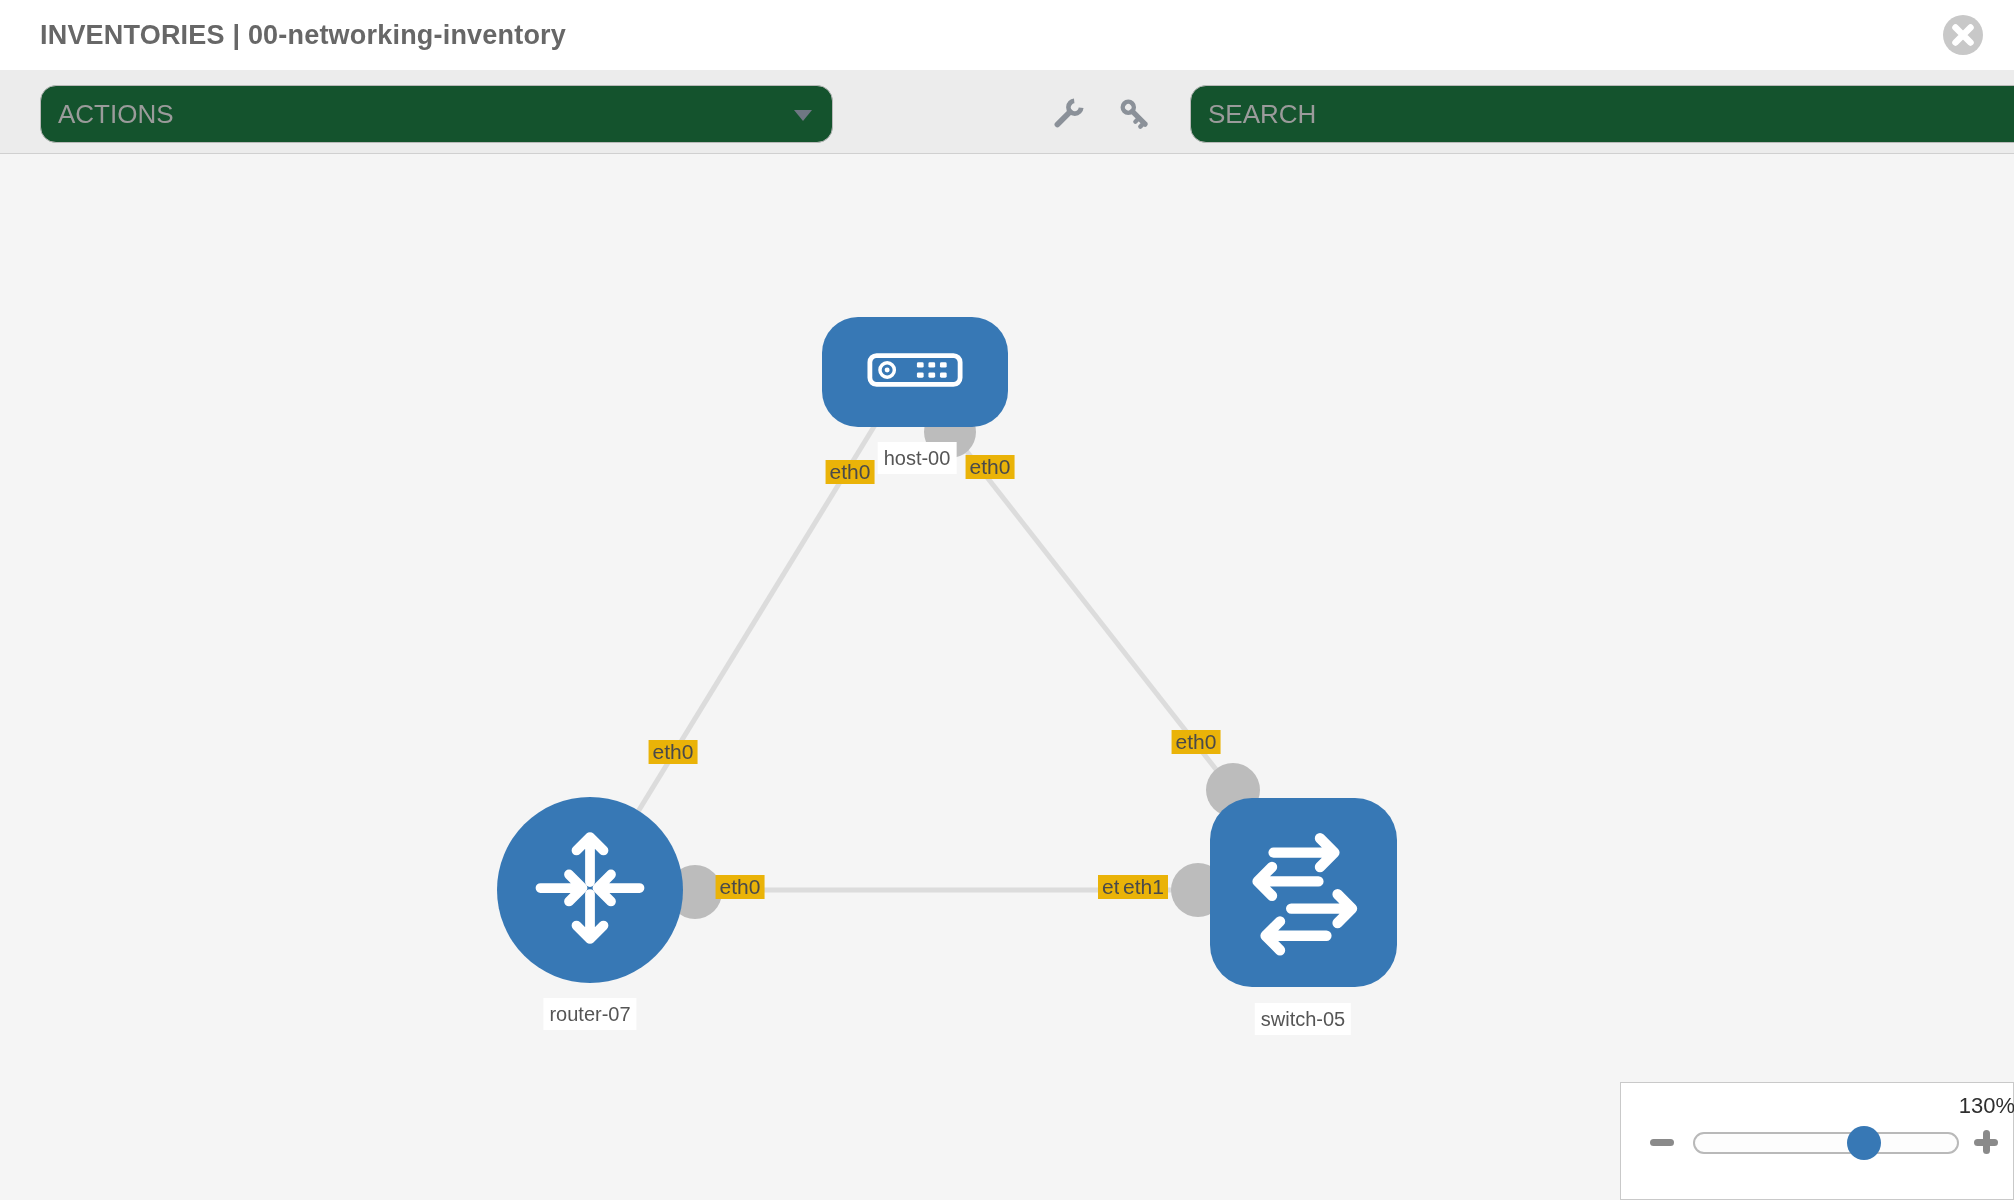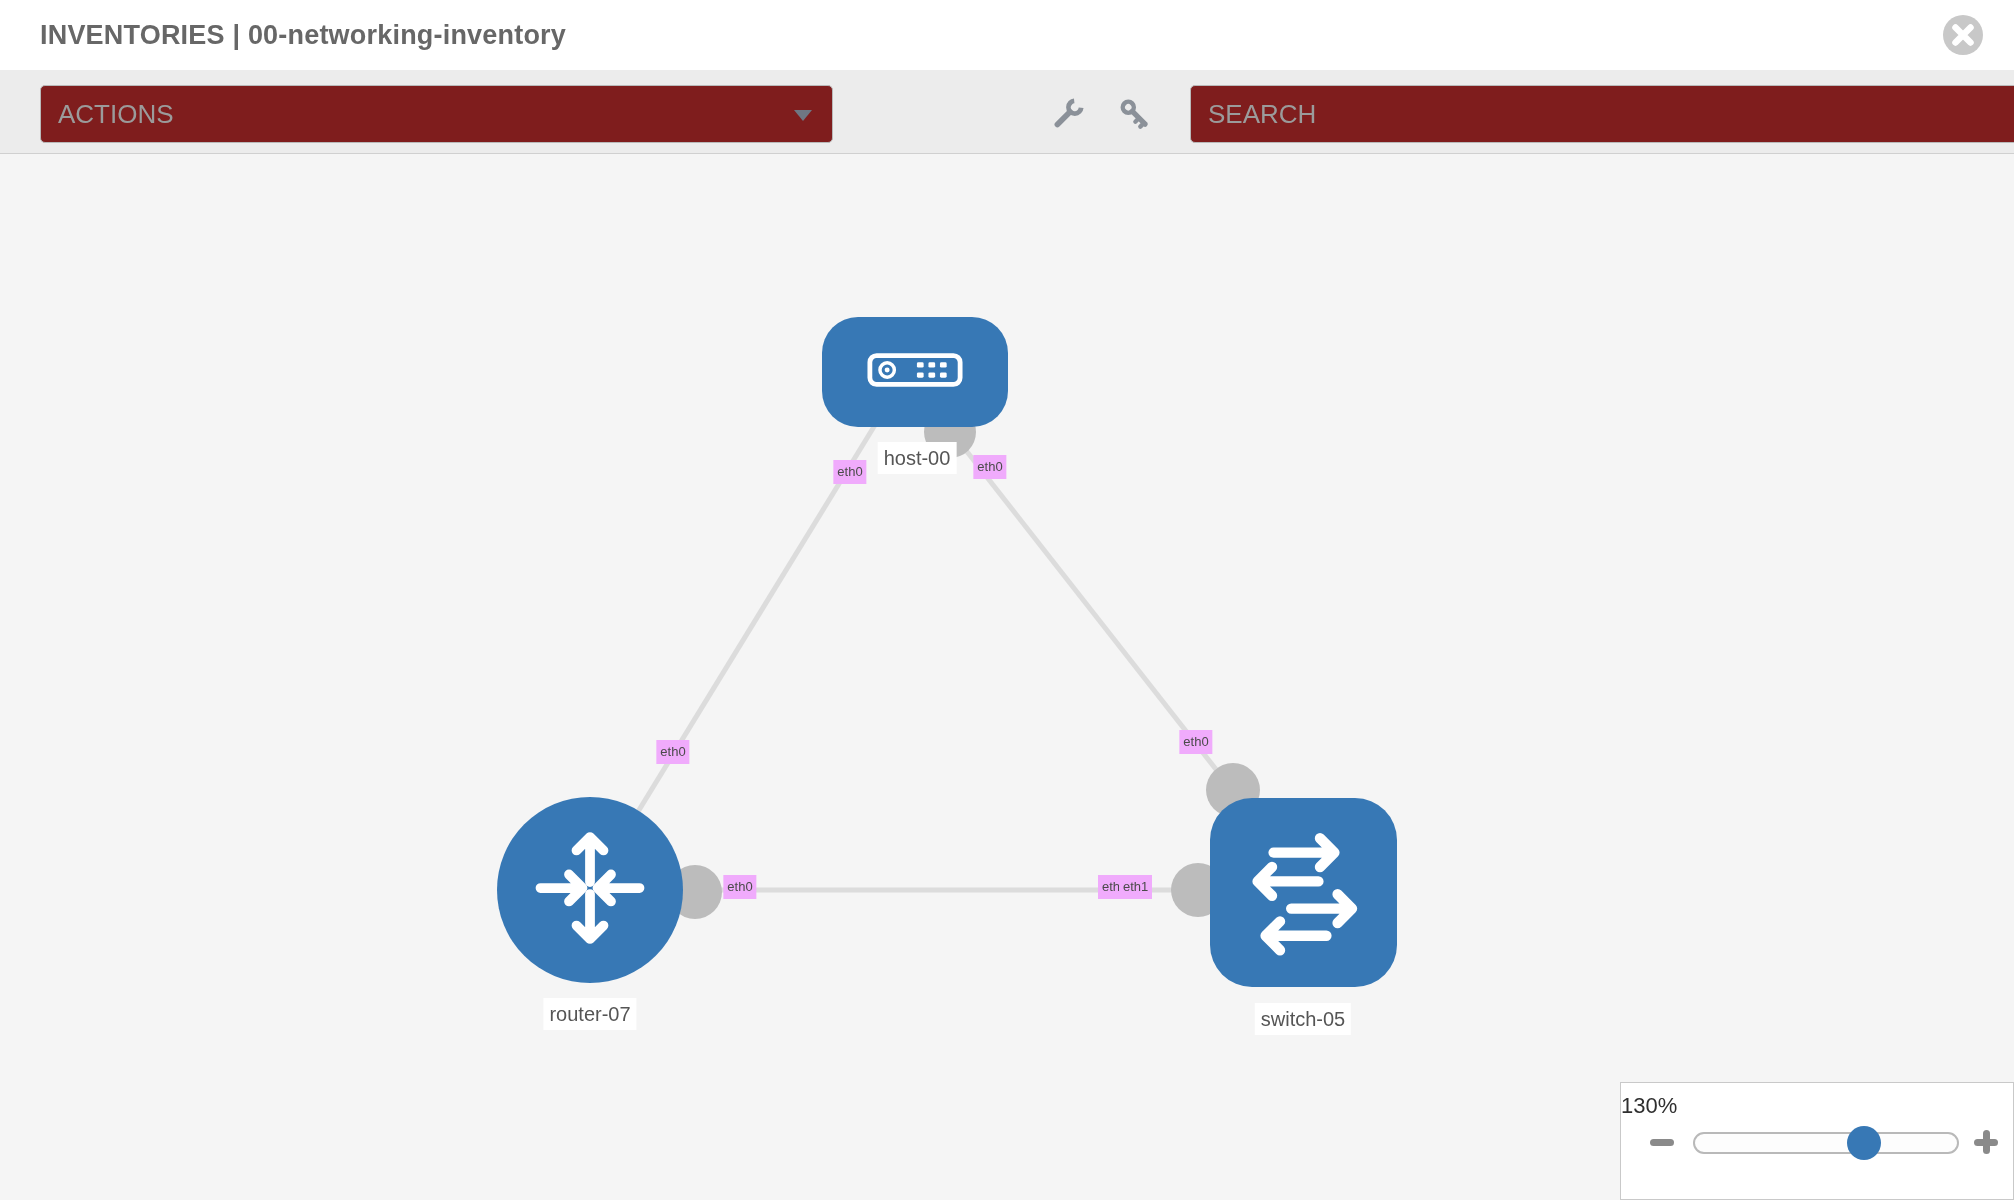--- a/index.html
+++ b/index.html
@@ -16,22 +16,22 @@
   .header{position:absolute;left:0;top:0;width:2014px;height:74px;background:#fff;
           border-bottom:1px solid var(--border-gray);}
   .page-title{position:absolute;left:40px;top:0;line-height:70px;font-size:27px;
           font-weight:bold;color:var(--title-text);letter-spacing:.2px;}
   .close-btn{position:absolute;left:1941px;top:13px;width:44px;height:44px;border:none;
           background:transparent;cursor:pointer;padding:0;}
 
   
   .toolbar{position:absolute;left:0;top:70px;width:2014px;height:84px;
           background:var(--toolbar-bg);border-bottom:1px solid #d0d0d0;}
-  .select-box{position:absolute;top:15px;height:58px;background:#7f1d1d;
-          border:1px solid var(--field-border);border-radius:5px;cursor:pointer;}
+  .select-box{position:absolute;top:15px;height:58px;background:#14532d;
+          border:1px solid var(--field-border);border-radius:16px;cursor:pointer;}
   .select-box.actions{left:40px;width:793px;}
   .select-box.search{left:1190px;width:888px;}
   .select-label{position:absolute;left:17px;top:0;line-height:56px;font-size:26px;
           color:var(--placeholder-text);}
   .caret{position:absolute;right:20px;top:24px;width:0;height:0;
           border-left:9px solid transparent;border-right:9px solid transparent;
           border-top:11px solid #6f7783;}
   .tool-btn{position:absolute;top:24px;width:40px;height:40px;border:none;
           background:transparent;cursor:pointer;padding:0;}
   .tool-btn.wrench{left:1048px;}
@@ -41,28 +41,28 @@
   .canvas{position:absolute;left:0;top:154px;width:2014px;height:1046px;
           background:var(--canvas-bg);overflow:hidden;}
   .links-svg{position:absolute;left:0;top:0;}
   .node{position:absolute;background:var(--node-blue);display:flex;
           align-items:center;justify-content:center;cursor:pointer;}
   .node.host{left:822px;top:163px;width:186px;height:110px;border-radius:36px;}
   .node.router{left:497px;top:643px;width:186px;height:186px;border-radius:50%;}
   .node.switch{left:1210px;top:644px;width:187px;height:189px;border-radius:42px;}
   .node-label{position:absolute;transform:translateX(-50%);background:#fff;
           color:#555;font-size:20px;line-height:32px;padding:0 6px;white-space:nowrap;}
-  .iface-label{position:absolute;background:#f0abfc;color:var(--label-text);
-          font-size:13px;line-height:24px;padding:0 4px;white-space:nowrap;}
+  .iface-label{position:absolute;background:#eab308;color:var(--label-text);
+          font-size:21px;line-height:24px;padding:0 4px;white-space:nowrap;}
   .iface-label.centered{transform:translateX(-50%);}
 
   
   .zoom-panel{position:absolute;left:1620px;top:928px;width:394px;height:118px;
           background:#fff;border:1px solid #c9c9c9;}
-  .zoom-level{position:absolute;left:0;top:10px;width:394px;text-align:left;
+  .zoom-level{position:absolute;left:0;top:10px;width:394px;text-align:right;
           font-size:22px;color:#2f2f2f;}
   .zoom-btn{position:absolute;border:none;background:transparent;cursor:pointer;
           width:30px;height:30px;padding:0;}
   .zoom-btn.minus{left:26px;top:44px;}
   .zoom-btn.plus{left:350px;top:44px;}
   .bar-h{position:absolute;left:3px;top:11.5px;width:24px;height:7px;
           background:#8a8a8a;border-radius:3.5px;}
   .bar-v{position:absolute;left:11.5px;top:3px;width:7px;height:24px;
           background:#8a8a8a;border-radius:3.5px;}
   .zoom-track{position:absolute;left:72px;top:49px;width:266px;height:22px;

